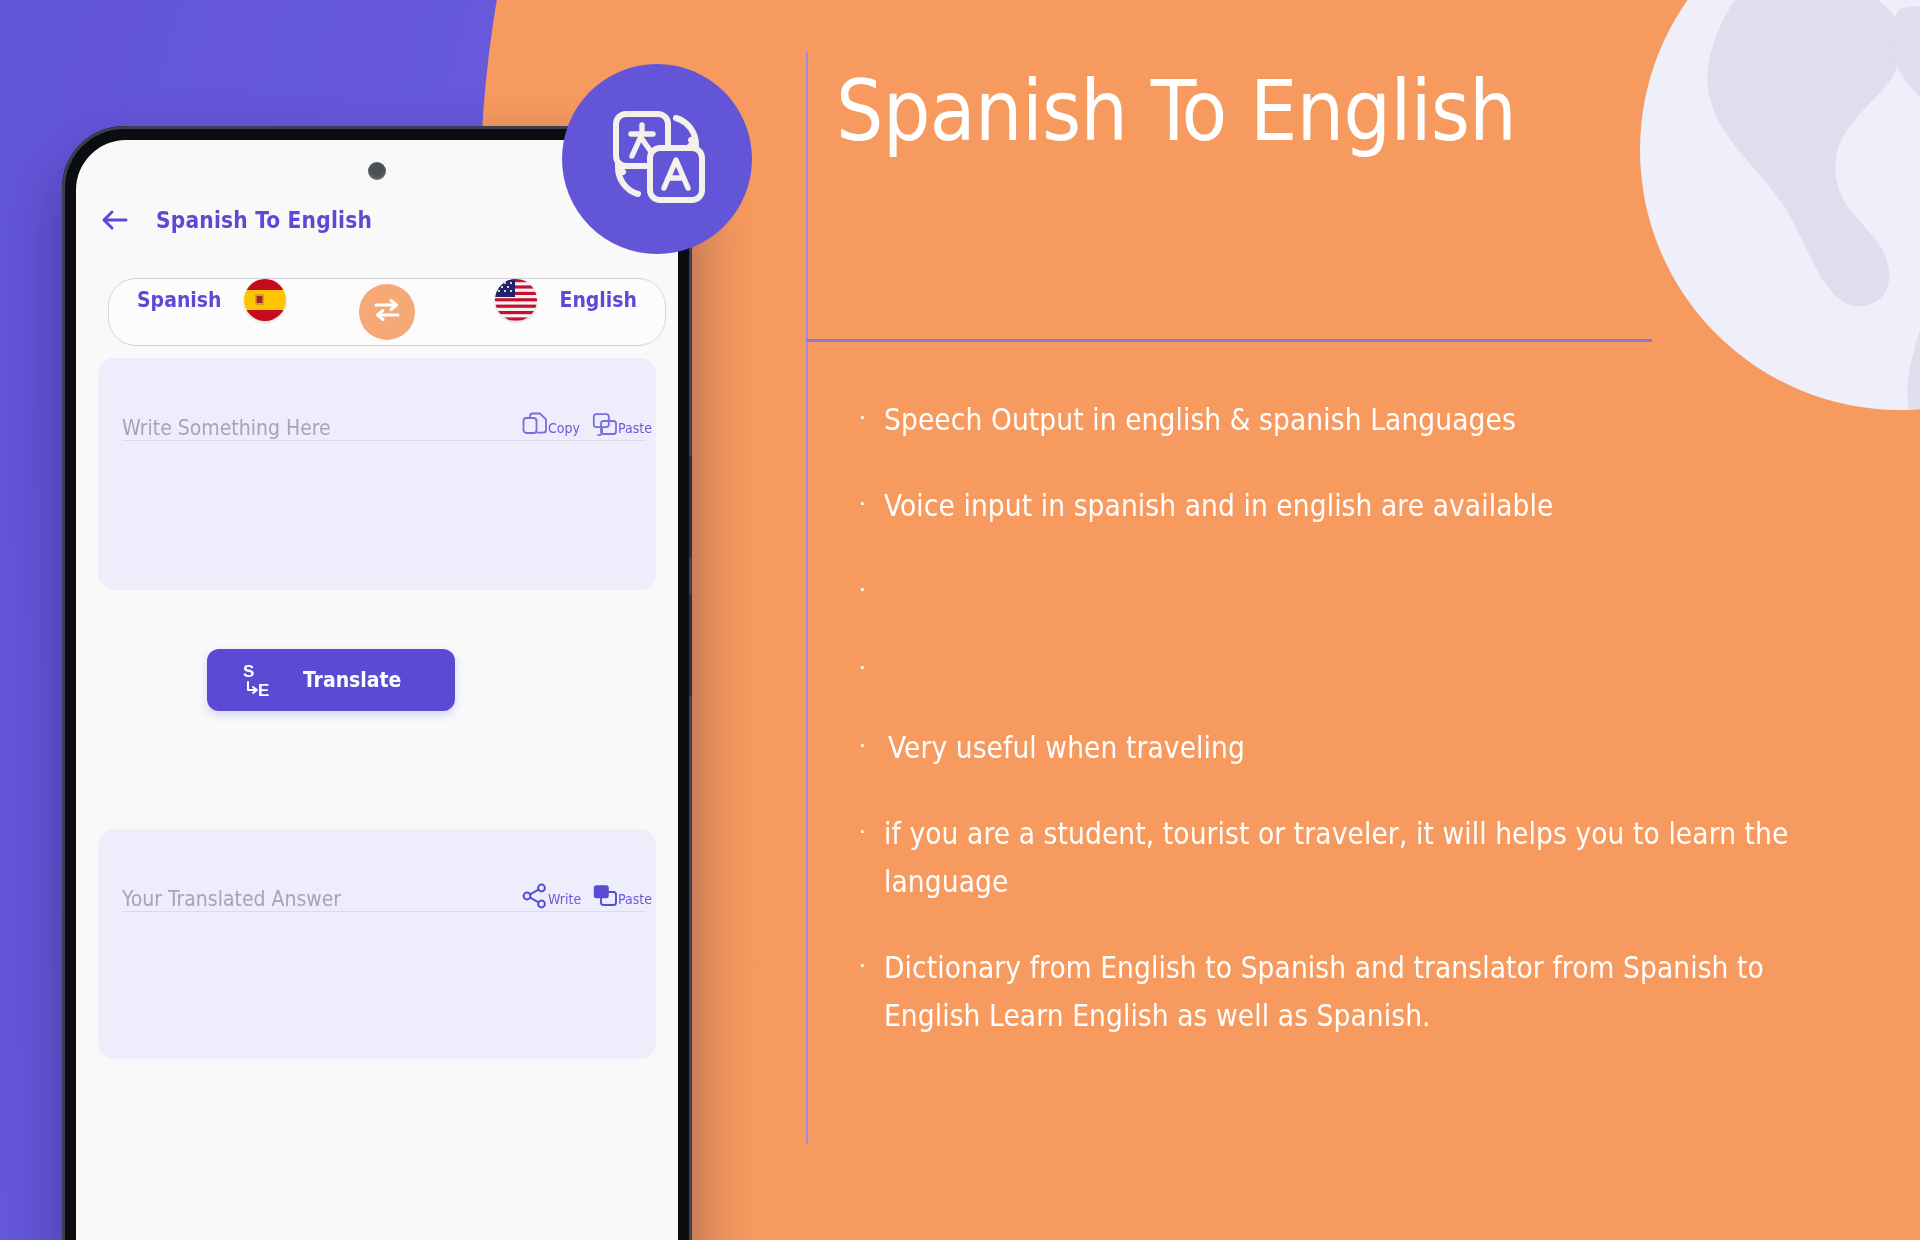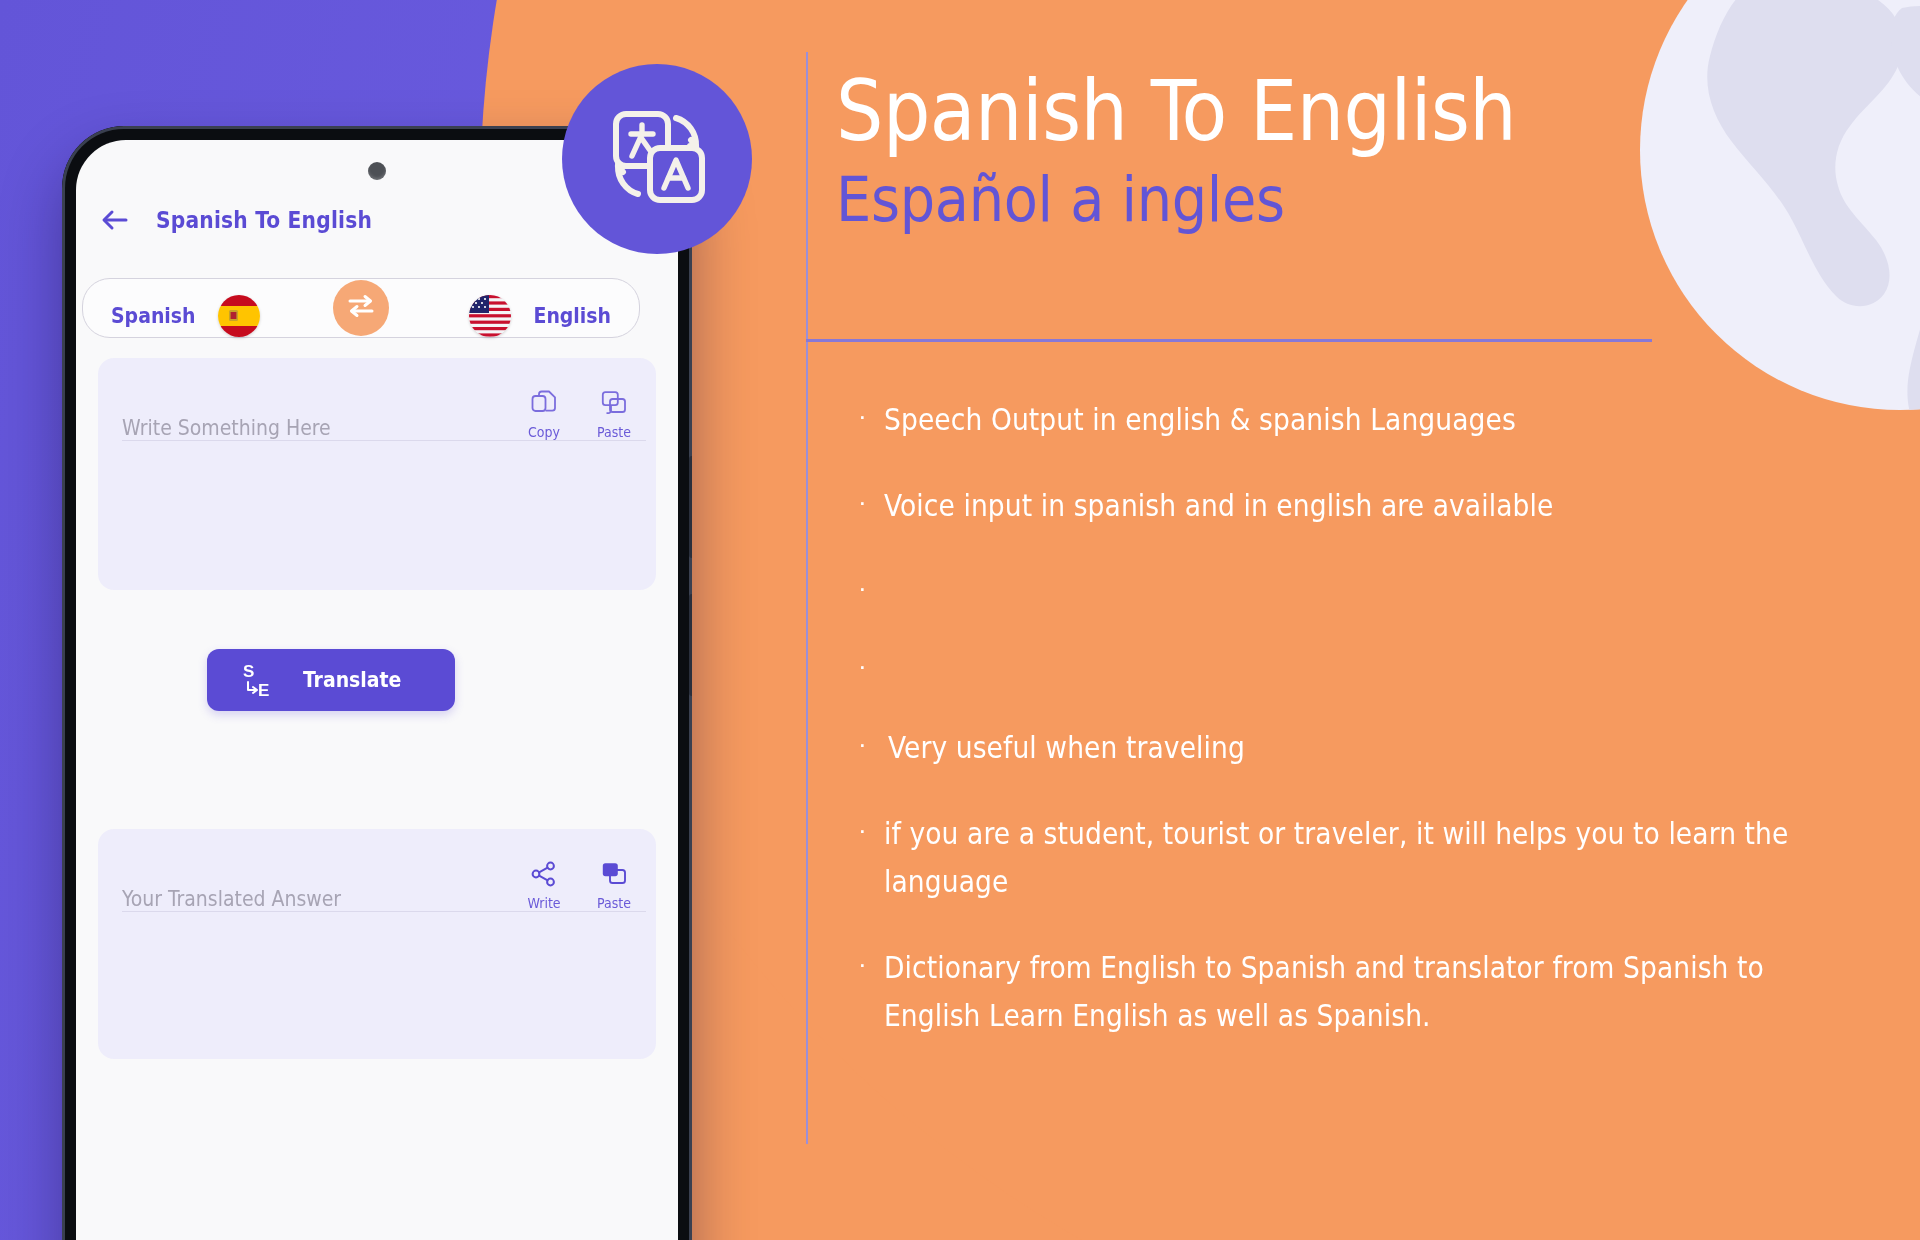--- a/index.html
+++ b/index.html
@@ -134,26 +134,26 @@
   .back-arrow { width:34px; height:34px; flex:0 0 34px; }
   .app-title {
     margin-left:24px;
     color:#5B4BD4; font-size:22.5px; font-weight:700;
     font-family:"DejaVu Sans Condensed","Liberation Sans", sans-serif;
     letter-spacing:.2px;
   }
 
   
   .lang-bar {
-    position:absolute; left:6px; top:138px;
-    width:558px; height:60px;
+    position:absolute; left:32px; top:138px;
+    width:558px; height:68px;
     border:1.6px solid #D5D3DE;
     border-radius:28px;
     background:#FCFCFD;
-    display:flex; align-items:flex-end; justify-content:space-between;
+    display:flex; align-items:flex-start; justify-content:space-between;
     padding:0 28px;
   }
   .lang-side { display:flex; align-items:center; gap:22px; }
   .lang-name {
     color:#5B4BD4; font-size:21px; font-weight:700;
     font-family:"DejaVu Sans Condensed","Liberation Sans", sans-serif;
   }
   .flag {
     width:42px; height:42px; border-radius:50%;
     overflow:hidden; flex:0 0 42px;
@@ -178,21 +178,21 @@
     position:relative; height:82px;
     display:flex; align-items:flex-end;
     padding:22px 20px 0 24px;
   }
   .placeholder {
     color:#A7A4B4; font-size:21px;
     font-family:"DejaVu Sans Condensed","Liberation Sans", sans-serif;
     flex:1; padding-top:3px;
   }
   .tools { display:flex; gap:26px; }
-  .tool { width:44px; display:flex; flex-direction:column; align-items:center; }
+  .tool { width:44px; display:flex; flex-direction:row; align-items:center; }
   .tool-ico { height:30px; display:flex; align-items:center; justify-content:center; }
   .tool-lbl {
     margin-top:6px; font-size:14px; color:#6A5AD8;
     font-family:"DejaVu Sans Condensed","Liberation Sans", sans-serif;
   }
   .tbox-divider {
     position:absolute; left:24px; right:10px; top:82px;
     height:1.4px; background:#DBD9EC;
   }
 
@@ -249,21 +249,20 @@
         <path d="M60 60 C78 54 98 58 104 70 C110 82 102 94 86 98 C70 102 54 96 50 84 C46 72 50 64 60 60 Z"></path>
       </g>
     </svg>
   </div>
 
   <div class="v-rule"></div>
   <div class="h-rule"></div>
 
   <div class="title-block">
     <div class="title-main">Spanish To English</div>
-    <div class="title-sub">Español a ingles</div>
   </div>
 
   <div class="feature-list">
     <div class="feature-item">
       <span class="bullet">·</span>
       <span class="ftext">Speech Output in english &amp; spanish Languages</span>
     </div>
     <div class="feature-item">
       <span class="bullet">·</span>
       <span class="ftext">Voice input in spanish and in english are available</span>

